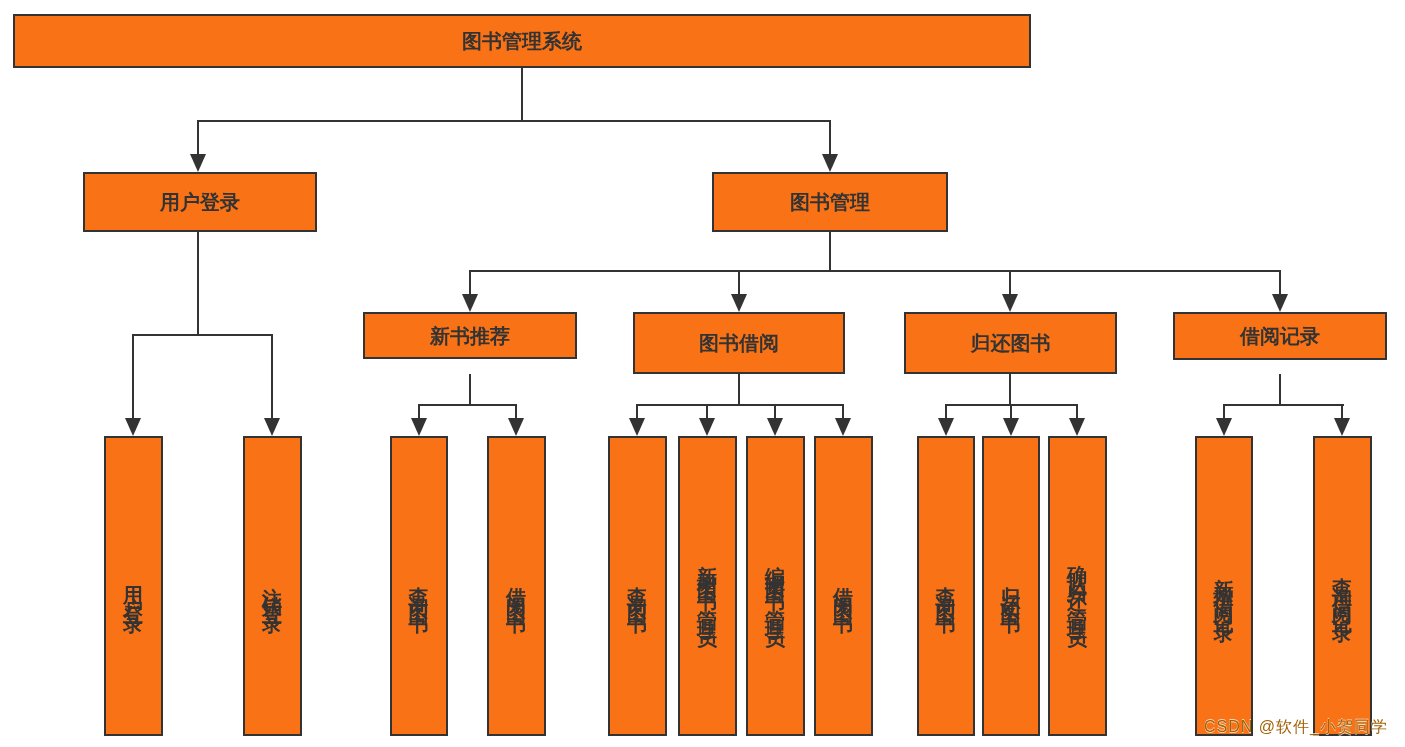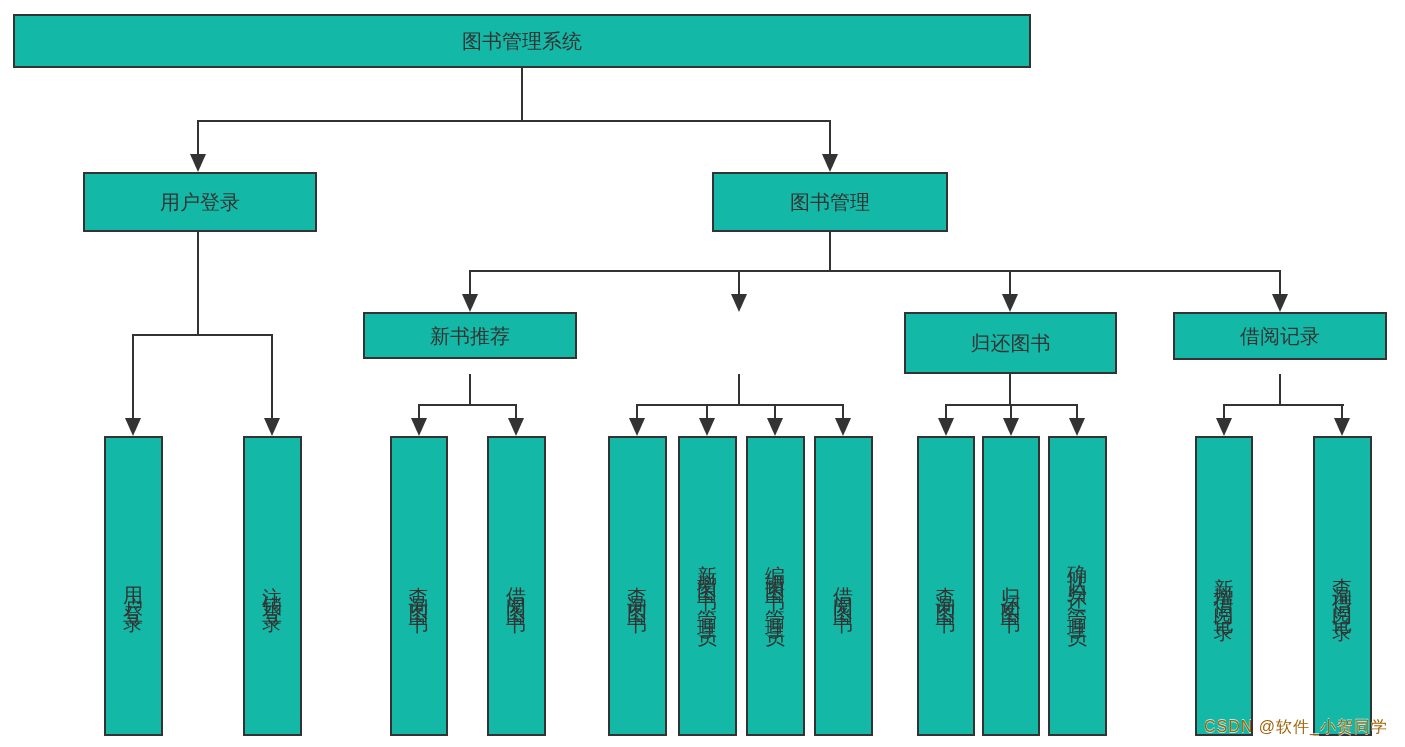--- a/index.html
+++ b/index.html
@@ -2,27 +2,28 @@
 <html><head>
 <meta charset="utf-8">
 <style>
   html,body{margin:0;padding:0;background:#ffffff;}
   body{font-family:"Liberation Sans","DejaVu Sans",sans-serif;}
   .canvas{position:relative;width:1405px;height:747px;background:#ffffff;overflow:hidden;}
   .box{
     position:absolute;
     box-sizing:border-box;
     border:2px solid #333333;
-    background:#14b8a6;
+    background:#f97316;
     color:#333333;
     display:flex;
     align-items:center;
     justify-content:center;
     font-size:20px;
     line-height:1;
+    font-weight:bold;
   }
   .v{
     writing-mode:vertical-rl;
     text-orientation:mixed;
     letter-spacing:9px;
     padding-top:6px;
   }
   .vl{position:absolute;width:2px;background:#333333;}
   .hl{position:absolute;height:2px;background:#333333;}
   .ah{
@@ -47,20 +48,21 @@
 <body>
 
 <div class="canvas">
 
   <div class="box" style="left:13px;top:14px;width:1018px;height:54px">图书管理系统</div>
 
   <div class="box" style="left:83px;top:172px;width:234px;height:60px">用户登录</div>
   <div class="box" style="left:712px;top:172px;width:236px;height:60px">图书管理</div>
 
   <div class="box" style="left:363px;top:312px;width:214px;height:47px">新书推荐</div>
+  <div class="box" style="left:633px;top:312px;width:212px;height:62px">图书借阅</div>
   <div class="box" style="left:904px;top:312px;width:213px;height:62px">归还图书</div>
   <div class="box" style="left:1173px;top:312px;width:214px;height:48px">借阅记录</div>
 
   <div class="box v" style="left:104px;top:436px;width:59px;height:300px">用户登录</div>
   <div class="box v" style="left:243px;top:436px;width:59px;height:300px">注销登录</div>
 
   <div class="box v" style="left:390px;top:436px;width:58px;height:300px">查询图书</div>
   <div class="box v" style="left:487px;top:436px;width:59px;height:300px">借阅图书</div>
 
   <div class="box v" style="left:608px;top:436px;width:59px;height:300px">查询图书</div>

